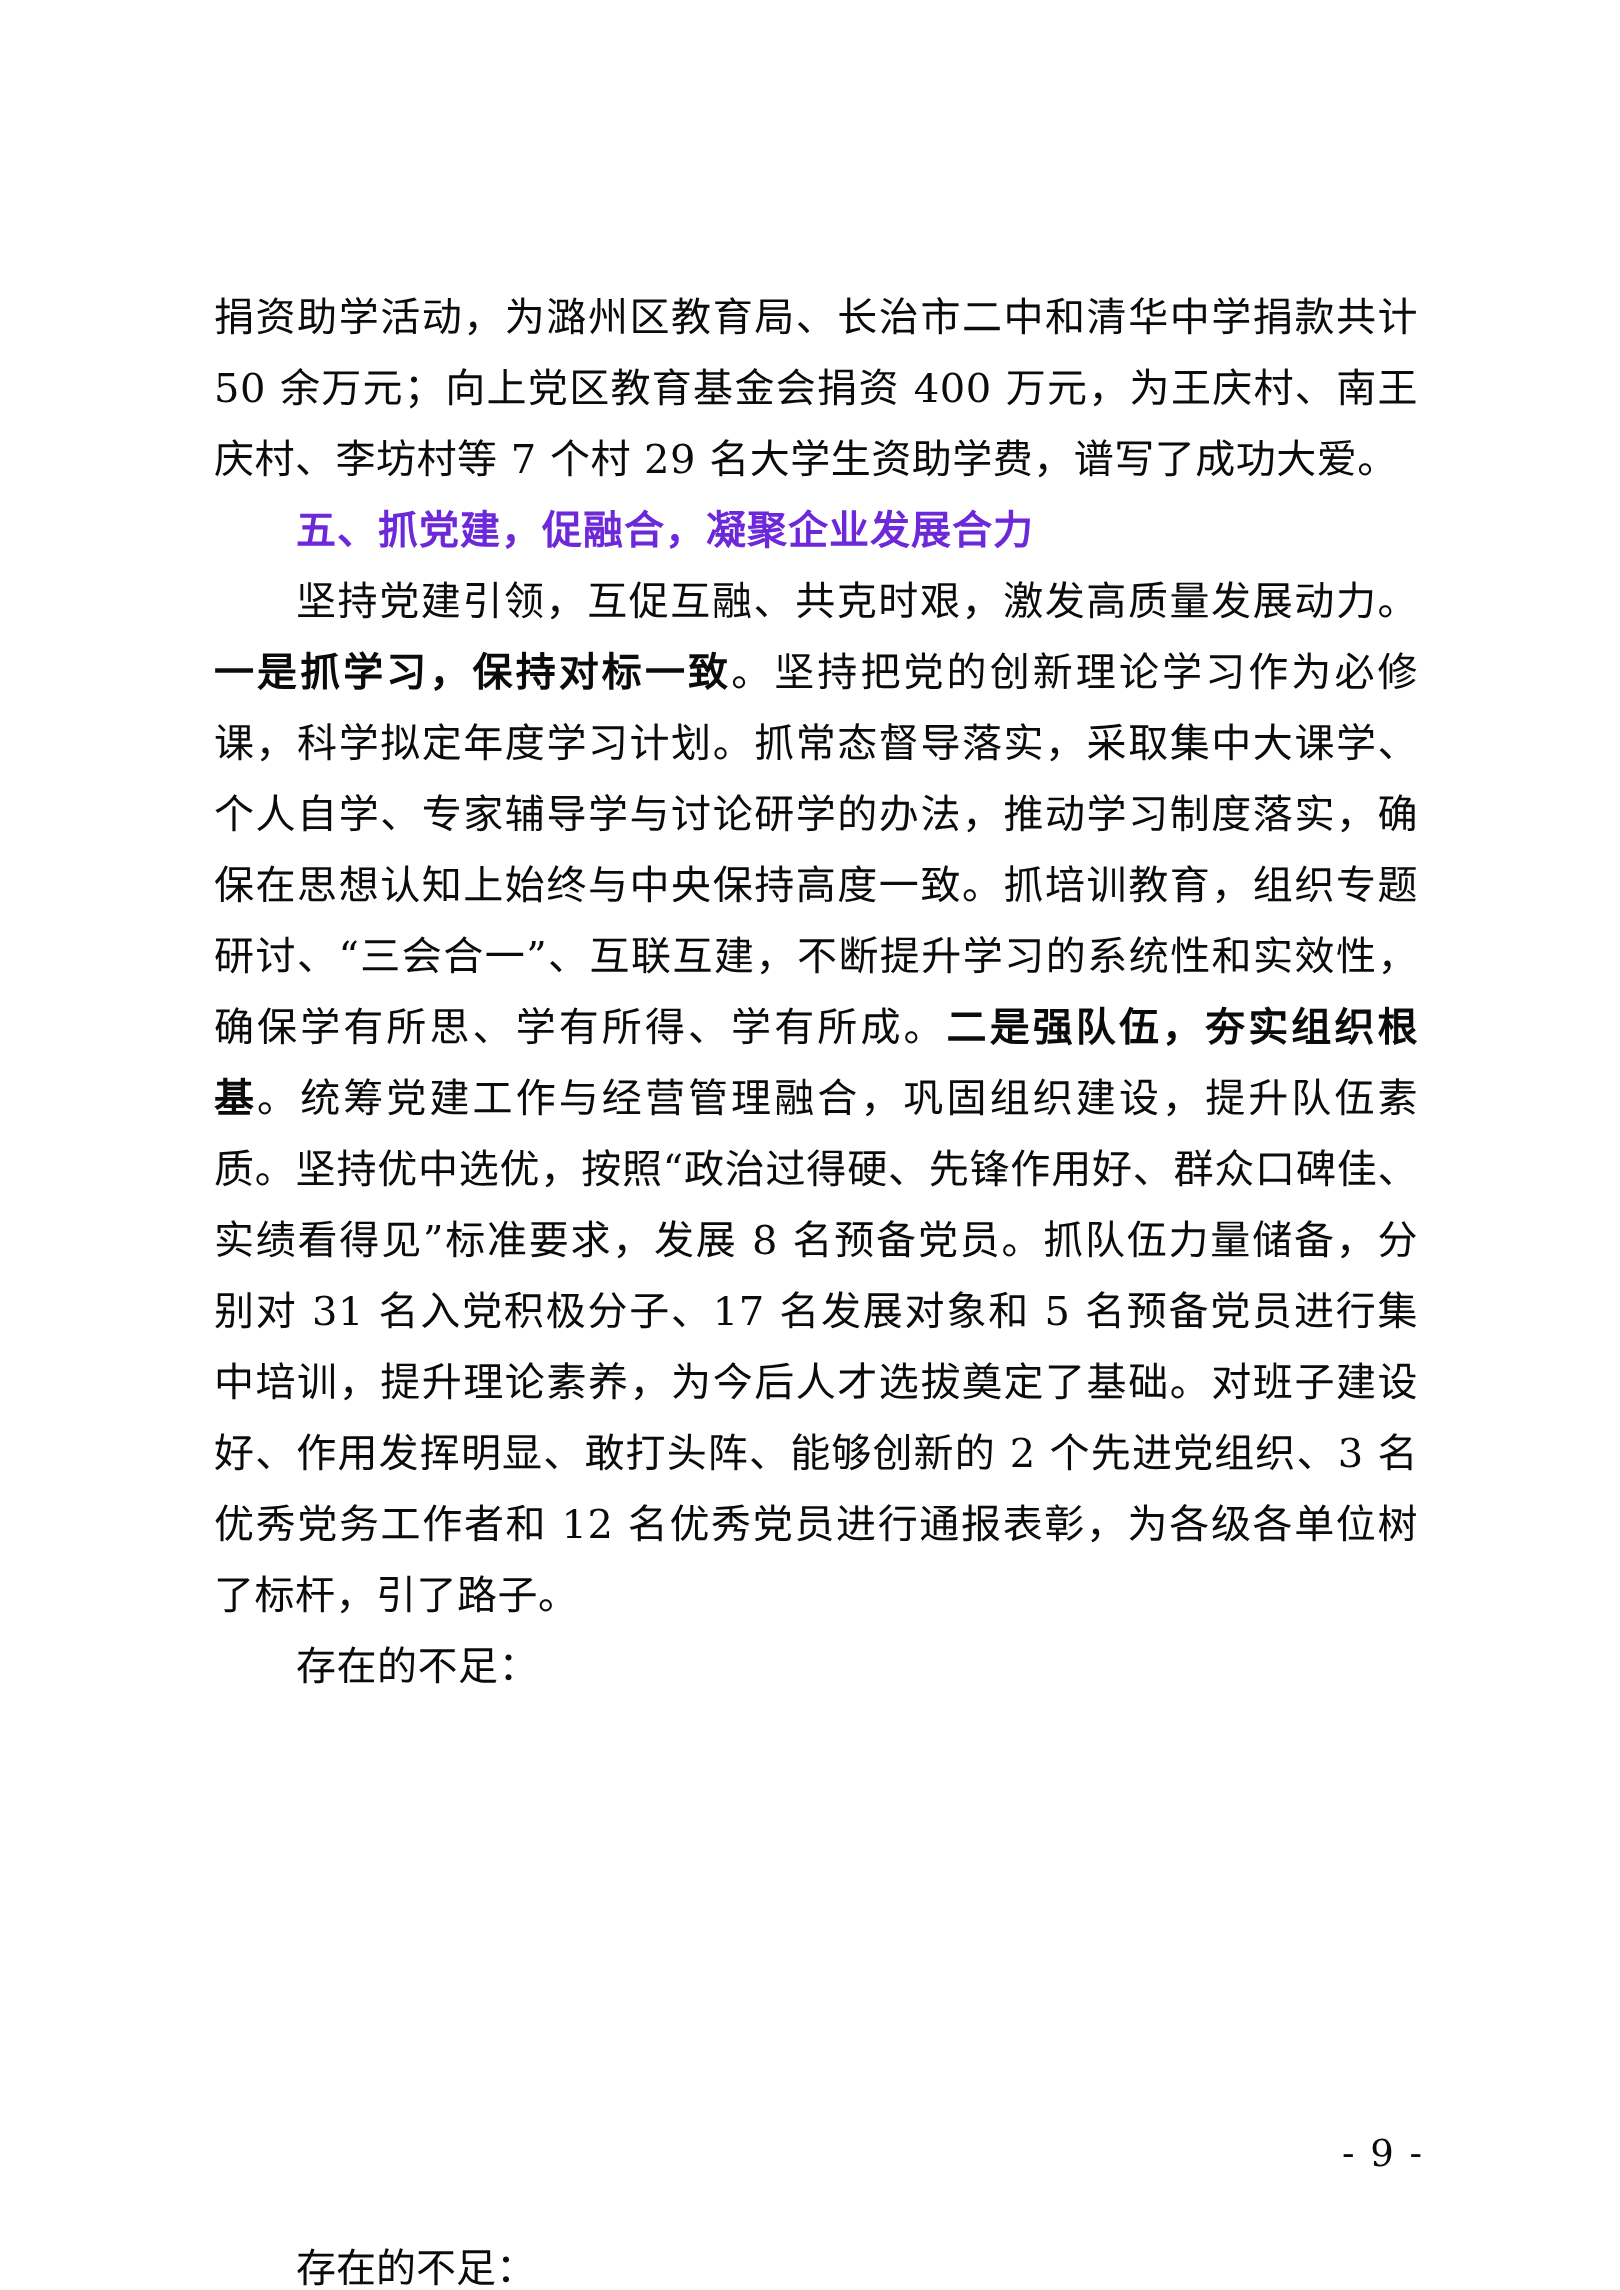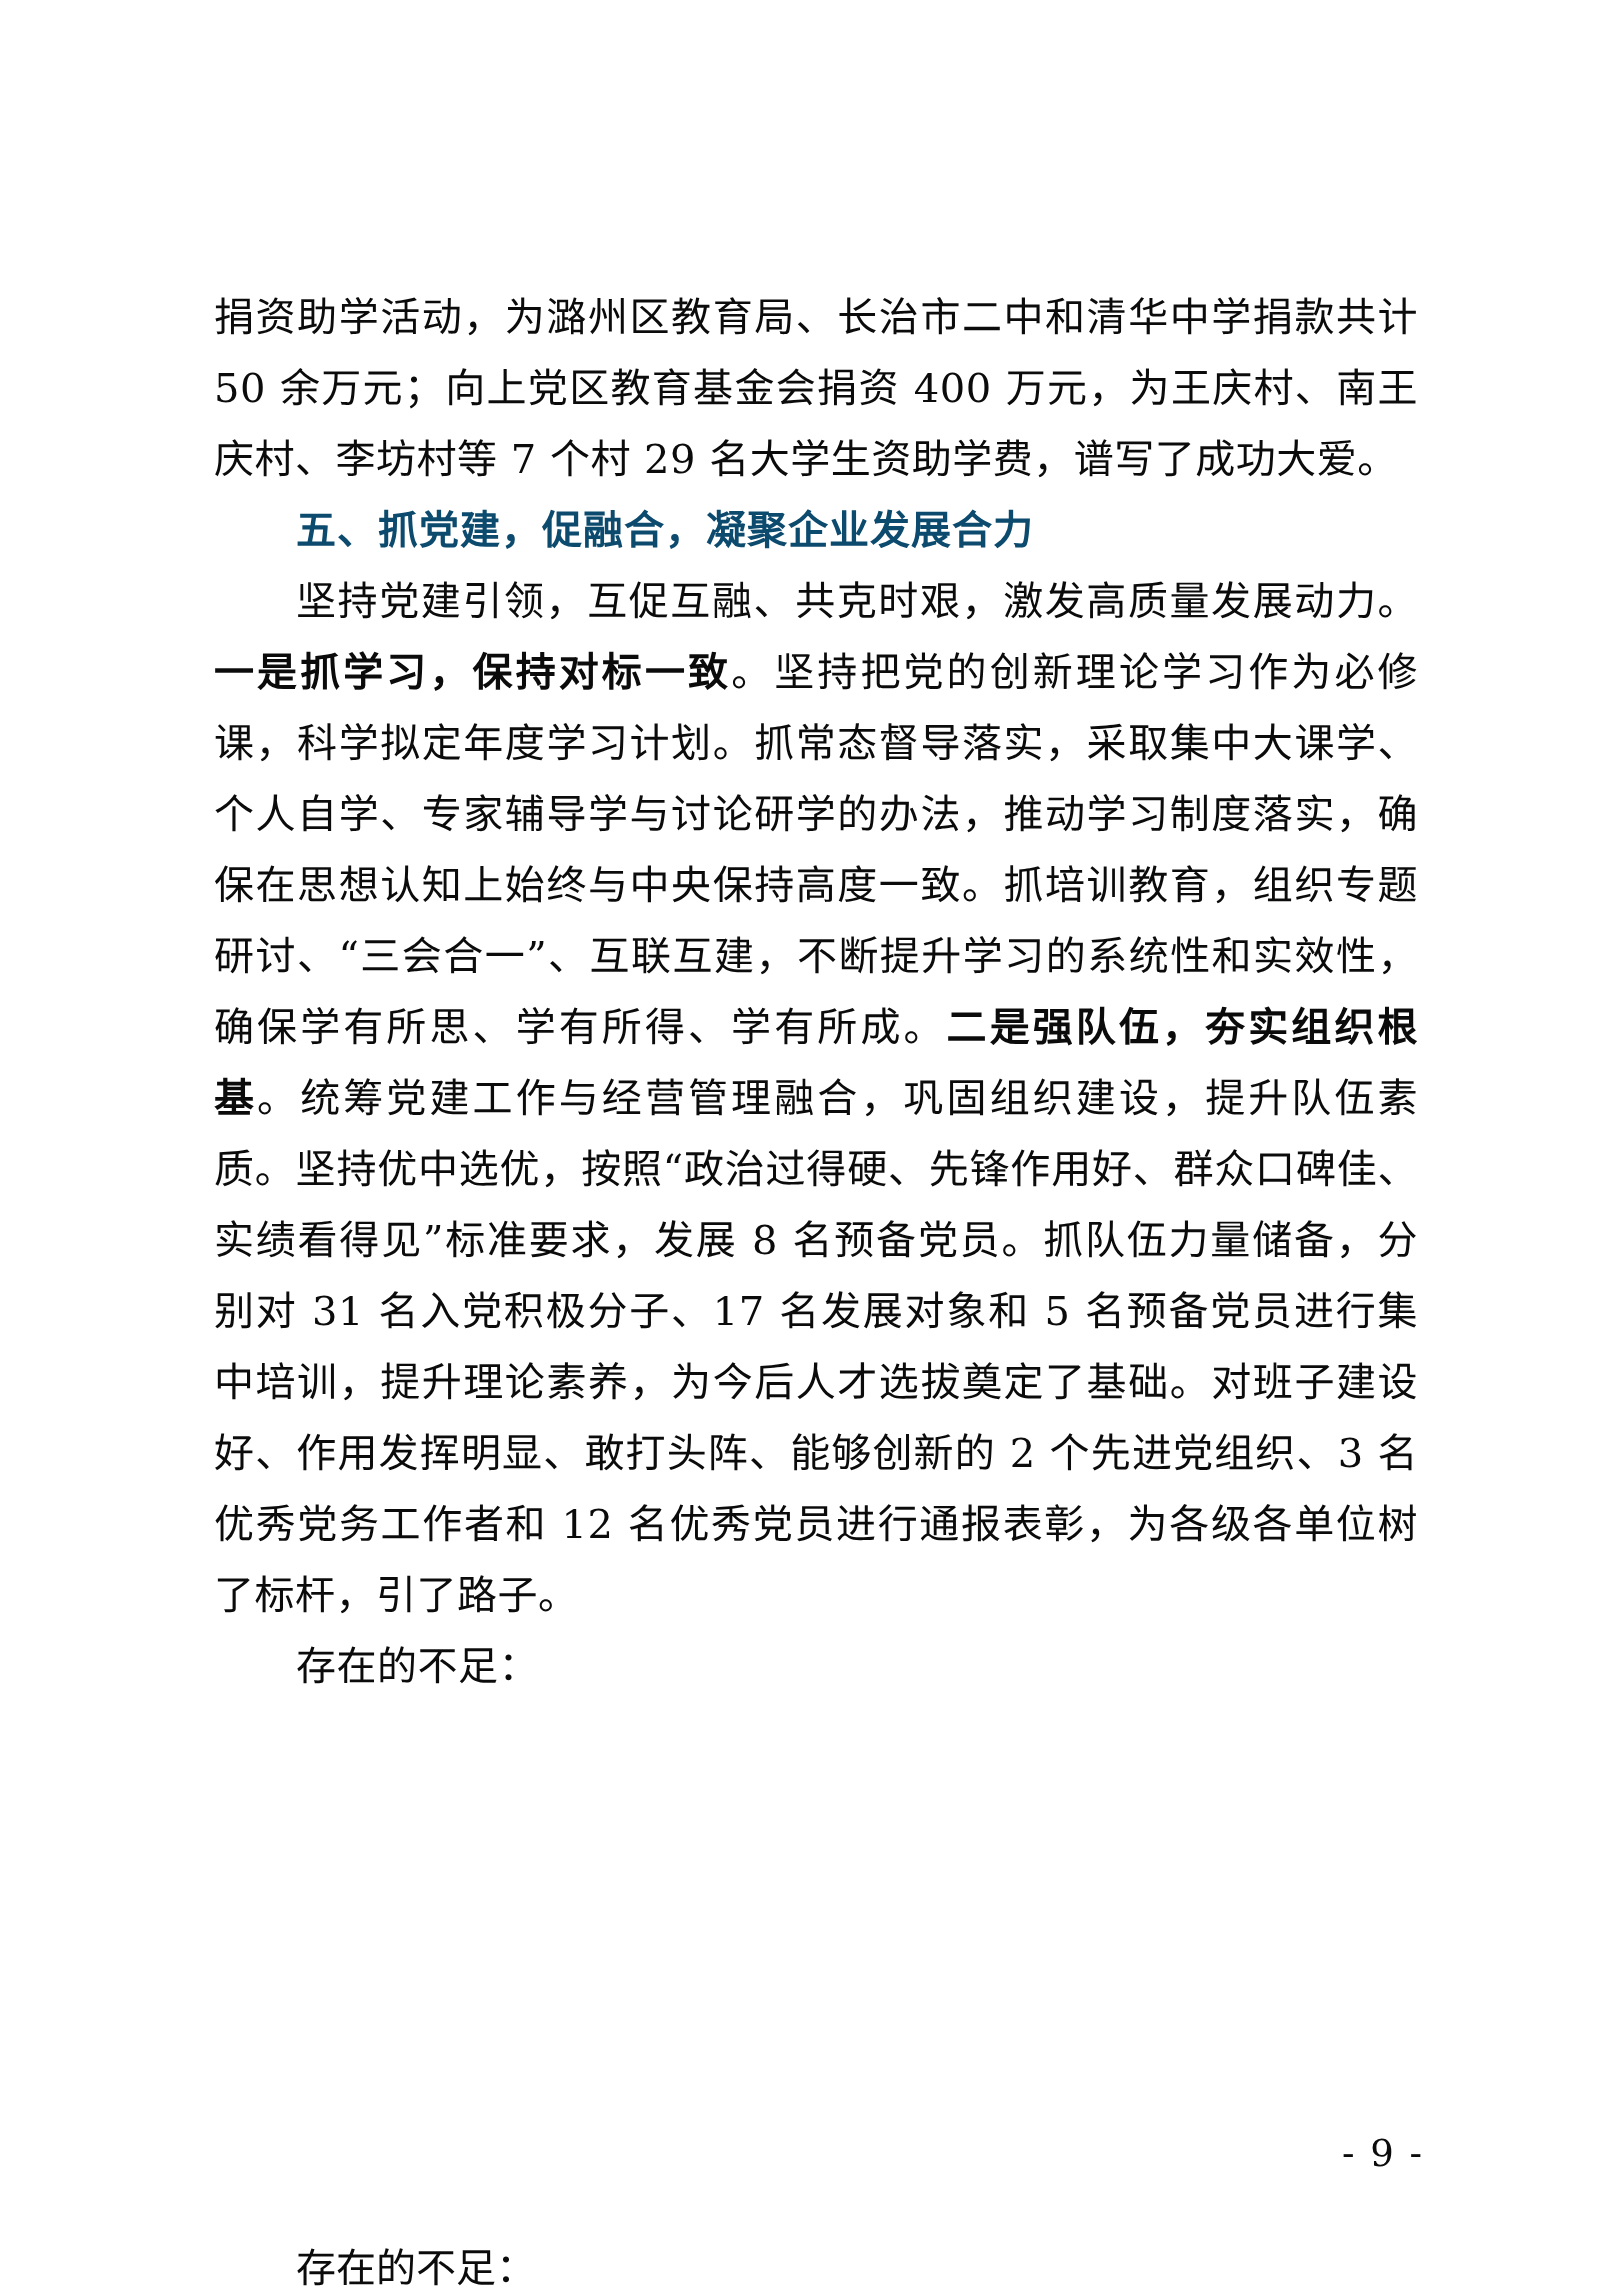--- a/index.html
+++ b/index.html
@@ -37,21 +37,21 @@
     font-family: "DejaVu Serif", "Liberation Serif", serif;
   }
   p.para.indent {
     text-indent: 82px;
   }
   .heading {
     margin: 0;
     font-size: 40px;
     line-height: 71px;
     font-weight: bold;
-    color: #0c4a6e;
+    color: #6d28d9;
     text-indent: 82px;
     font-family: "DejaVu Sans", "Liberation Sans", sans-serif;
     letter-spacing: 1px;
   }
   .bold-inline {
     font-weight: bold;
     font-family: Liberation Serif, serif;
   }
   .footer {
     position: absolute;

